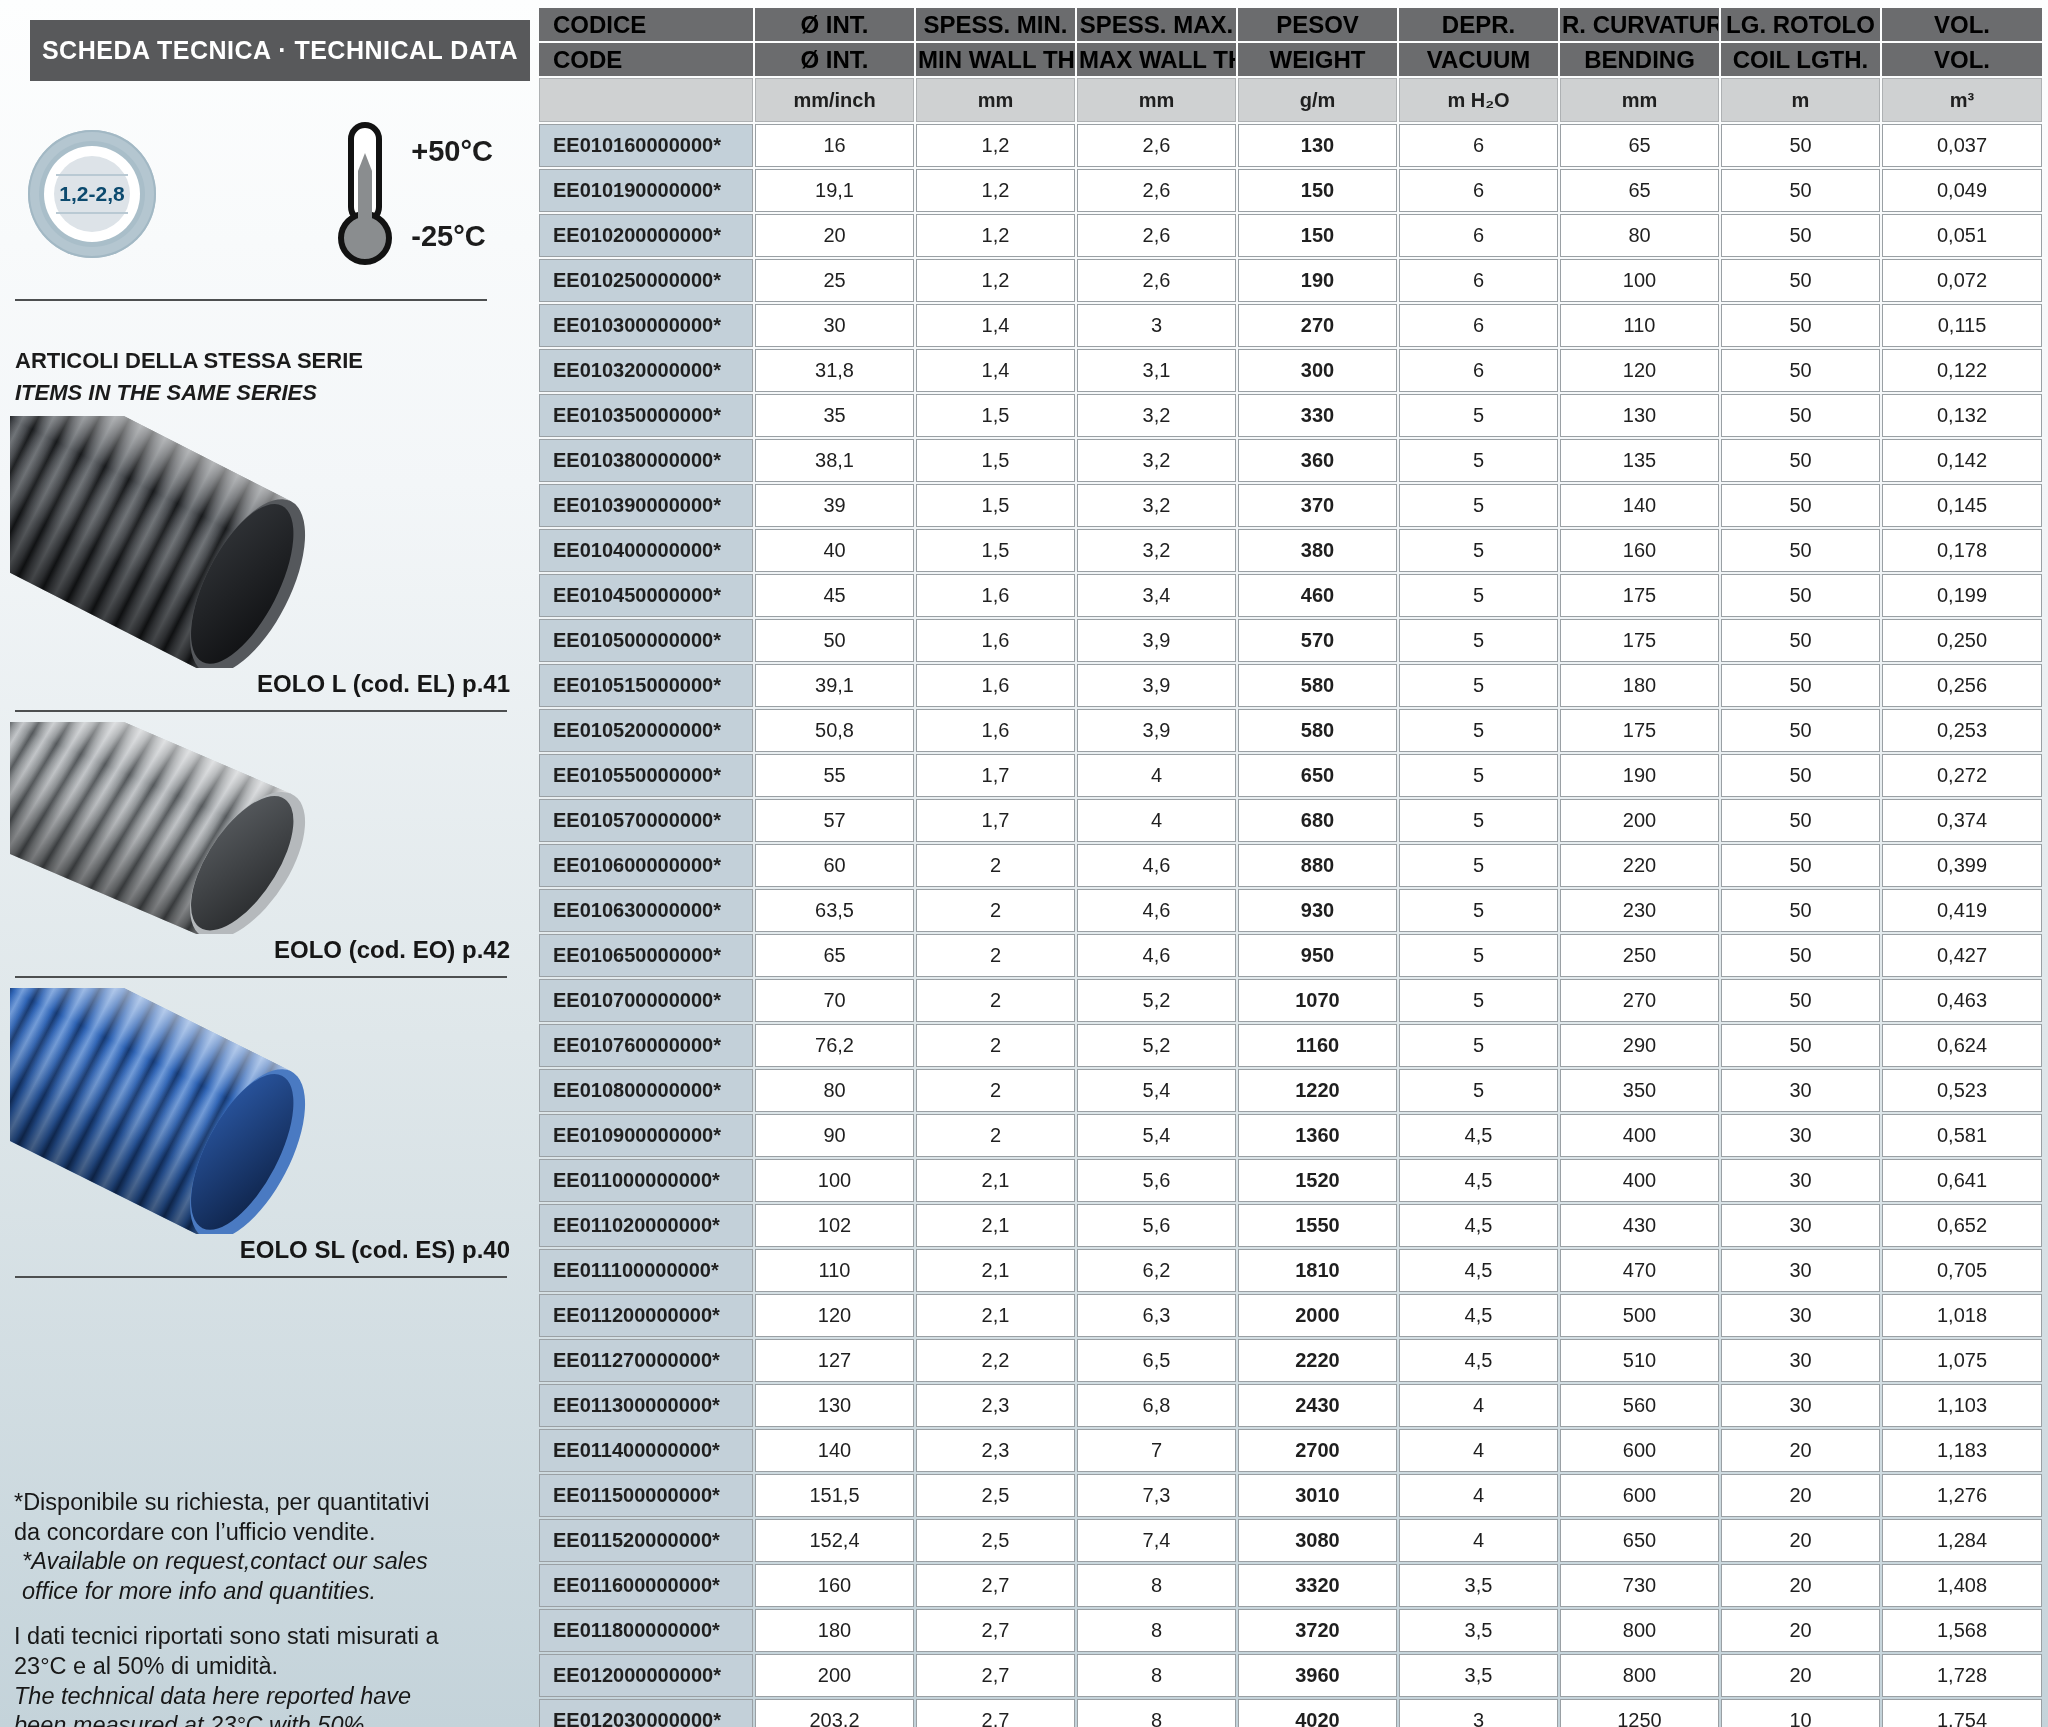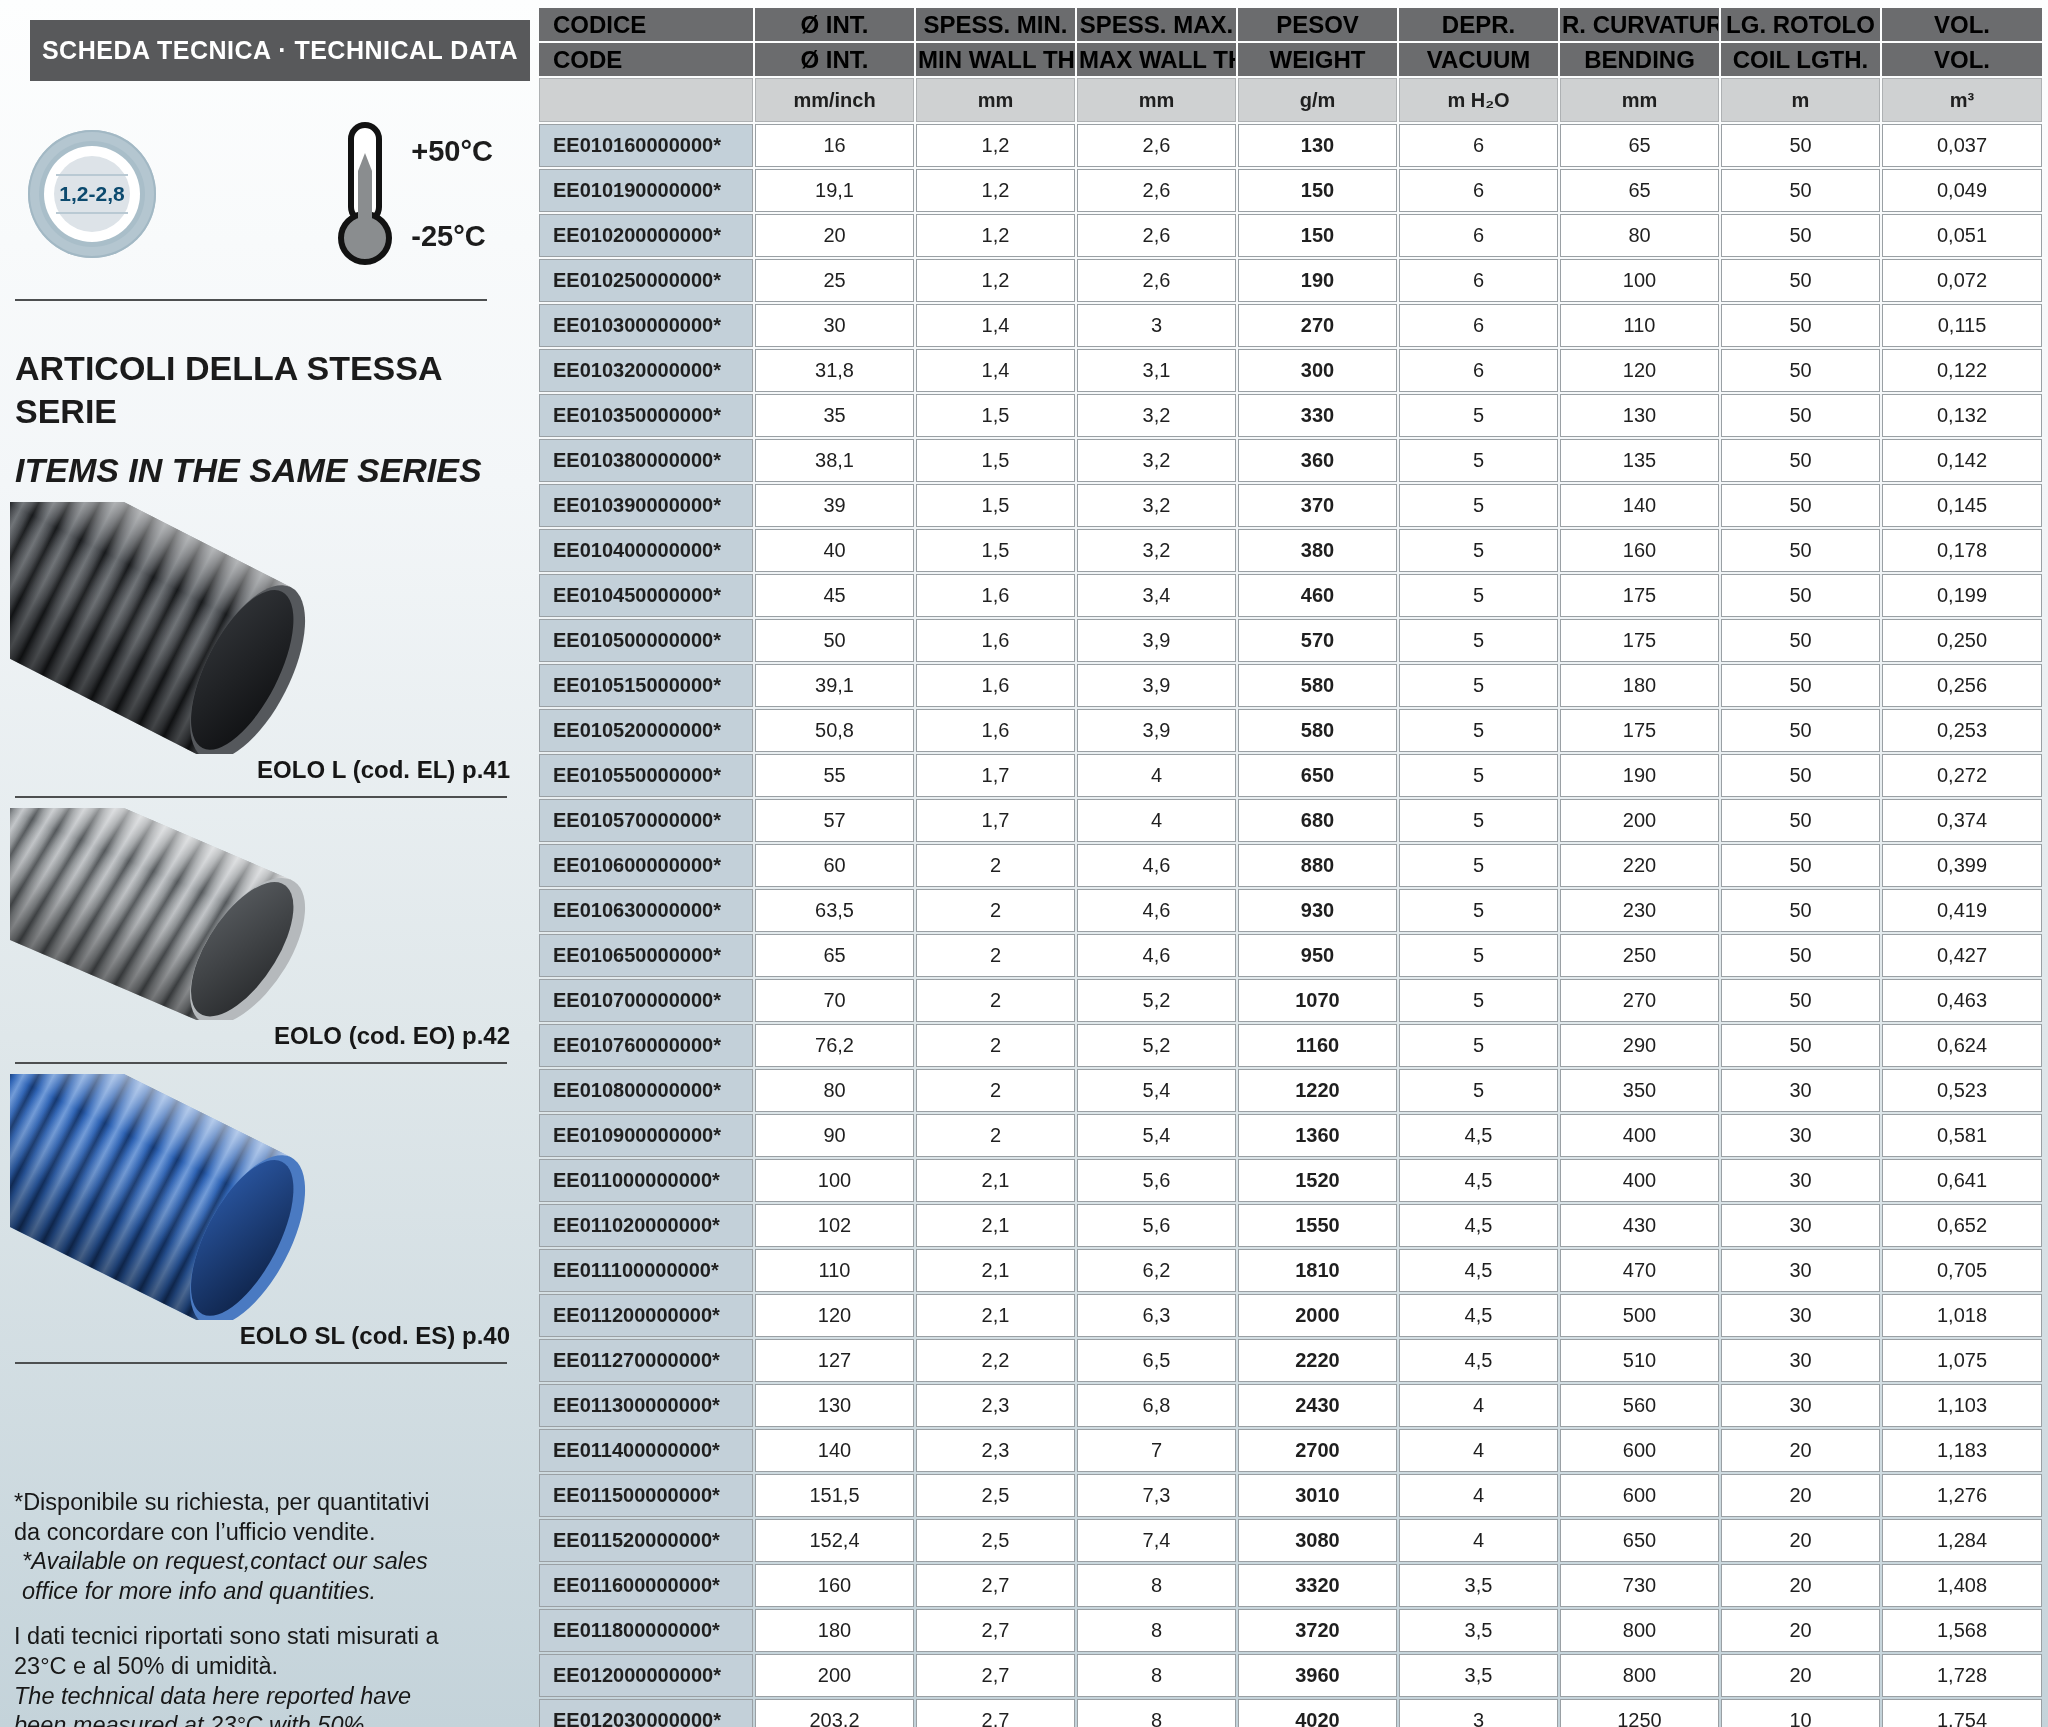--- a/index.html
+++ b/index.html
@@ -15,22 +15,22 @@
         display:flex;align-items:center;justify-content:center;}
   .ring-mid{width:96px;height:96px;border-radius:50%;background:#fff;box-shadow:0 0 0 5px #a9bec9;
         display:flex;align-items:center;justify-content:center;}
   .ring-inner{width:76px;height:76px;border-radius:50%;background:#dde3e8;position:relative;
         display:flex;align-items:center;justify-content:center;font-weight:700;font-size:21px;color:#0c4a6e;}
   .ring-inner::before,.ring-inner::after{content:"";position:absolute;left:2px;right:2px;height:2px;background:#b9c9d3;}
   .ring-inner::before{top:18px}.ring-inner::after{bottom:18px}
   .thermo-group{display:flex;align-items:center;gap:14px;}
   .temps{display:flex;flex-direction:column;justify-content:space-between;height:118px;font-weight:700;font-size:29px;color:#1c1c1c;}
   .rule{border:none;border-top:2px solid #4d4f50;margin:30px 0 0 15px;width:472px;}
-  .series-head{margin:46px 0 0 15px;font-size:34px;font-weight:800;color:#1b1b1b;line-height:1.25;}
-  .series-head.en{margin-top:17px;font-style:italic;}
+  .series-head{margin:46px 0 0 15px;font-size:22px;font-weight:800;color:#1b1b1b;line-height:1.25;}
+  .series-head.en{margin-top:4px;font-style:italic;}
   .series-item{margin-left:10px;width:500px;}
   .hose-box{width:490px;display:block;margin-top:10px;}
   .caption{text-align:right;padding-right:0px;font-weight:700;font-size:24px;color:#161616;margin-top:2px;}
   .caption-rule{border:none;border-top:2px solid #4d4f50;margin:12px 0 0 5px;width:492px;}
   .footnotes{position:absolute;left:14px;top:1488px;width:425px;font-size:23.5px;color:#181818;line-height:1.26;}
   .footnotes p{margin:0;}
   .footnotes .en{font-style:italic;padding-left:8px;}
   .footnotes .block2{margin-top:16px;}
   .footnotes .en2{font-style:italic;}
   

